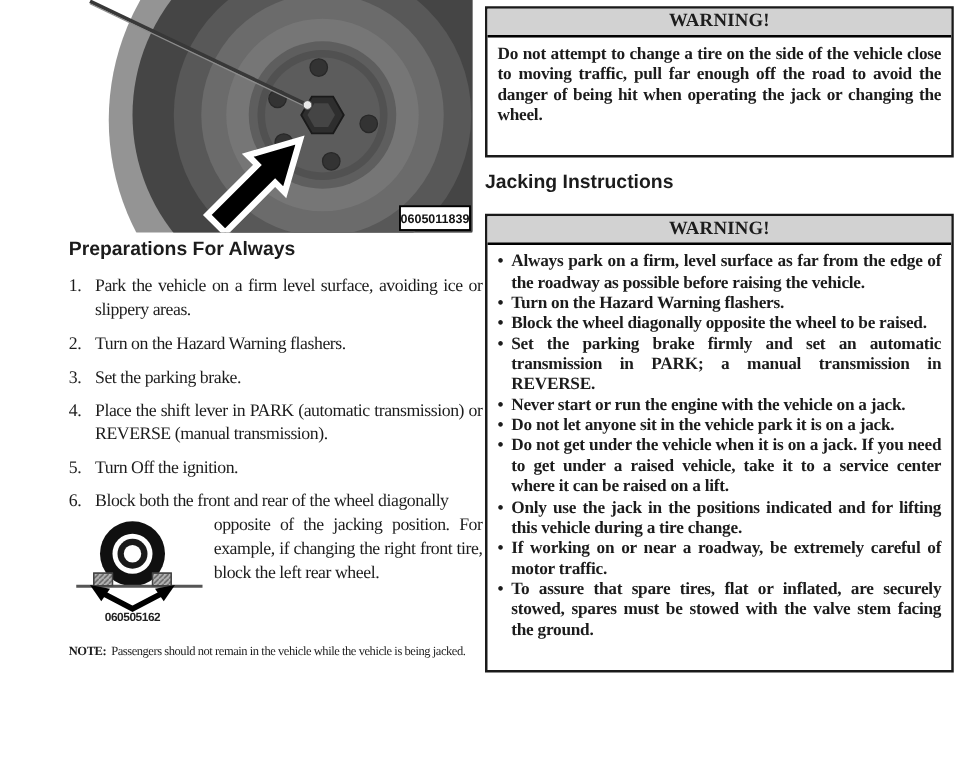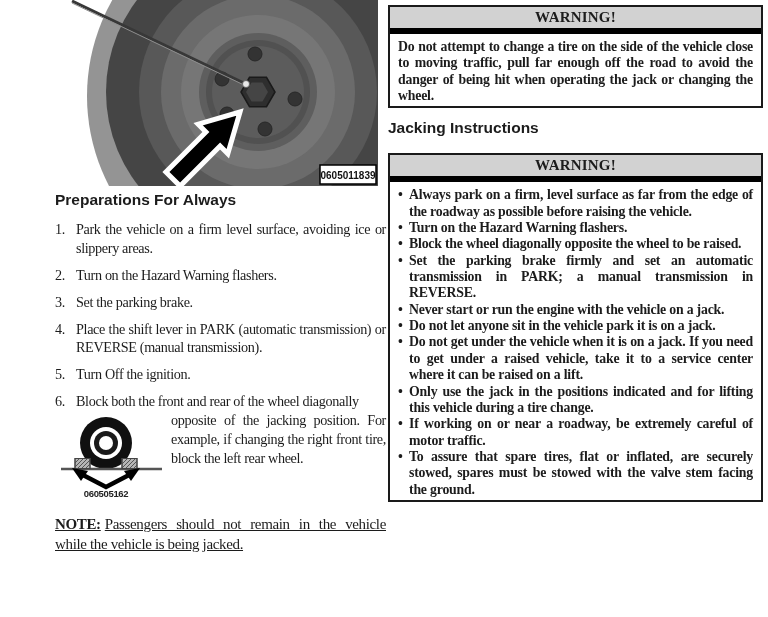--- a/index.html
+++ b/index.html
@@ -33,44 +33,44 @@
   }
   .steps { margin-top: 11px; font-size: 14.2px; letter-spacing: -0.35px; line-height: 1.33; }
   .step { display: flex; margin-bottom: 8px; }
   .step-num { flex: none; width: 21px; }
   .step-body { flex: 1; text-align: justify; }
   .wrap-row { display: flex; }
   .chock-col { flex: none; width: 112px; margin-left: -17px; }
   .chock-svg { display: block; width: 105px; height: 88px; }
   .wrap-text { flex: 1; text-align: justify; }
   .note {
-    margin-top: 16px; font-size: 15px; letter-spacing: -0.35px;
-    line-height: 1.33; text-align: justify; text-decoration: underline;
+    margin-top: 16px; font-size: 10px; letter-spacing: -0.35px;
+    line-height: 1.33; text-align: justify;
   }
   .note-label { font-weight: bold; margin-right: 4px; }
 
   
   .col-right {
     position: absolute;
     left: 388px; top: 0;
     width: 375px;
   }
   .warn-box { border: 2px solid #1a1a1a; background: #ffffff; }
   .warn-box.first { margin-top: 5px; }
   .warn-head {
     background: #d2d2d2;
-    border-bottom: 6px solid #000000;
+    border-bottom: 2px solid #000000;
     text-align: center;
     font-weight: bold;
     font-size: 15px;
     padding: 2px 0;
     letter-spacing: 0.2px;
   }
   .warn-body {
-    padding: 5px 8px 2px 8px;
+    padding: 5px 8px 24px 8px;
     font-weight: bold;
     font-size: 13.8px;
     letter-spacing: -0.2px;
     line-height: 1.185;
     text-align: justify;
   }
   .warn-body p { margin: 0; }
   .sec-heading-right {
     margin: 11px 0 16px 0;
     font-family: "Liberation Sans", sans-serif;

